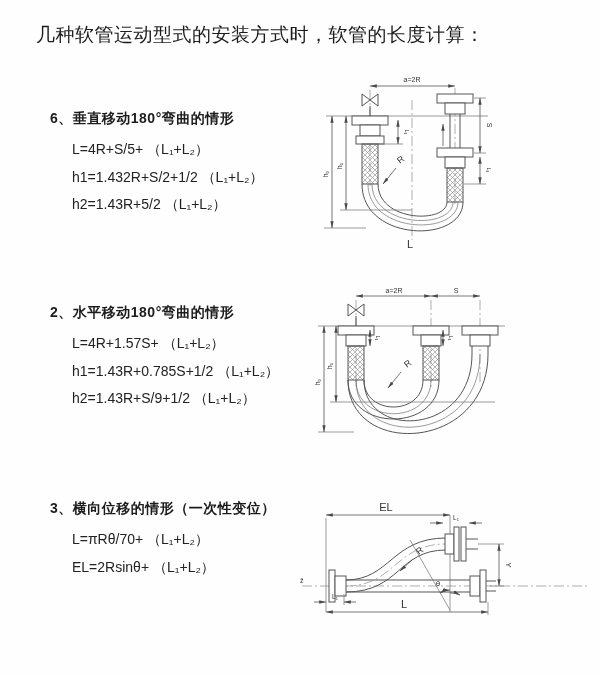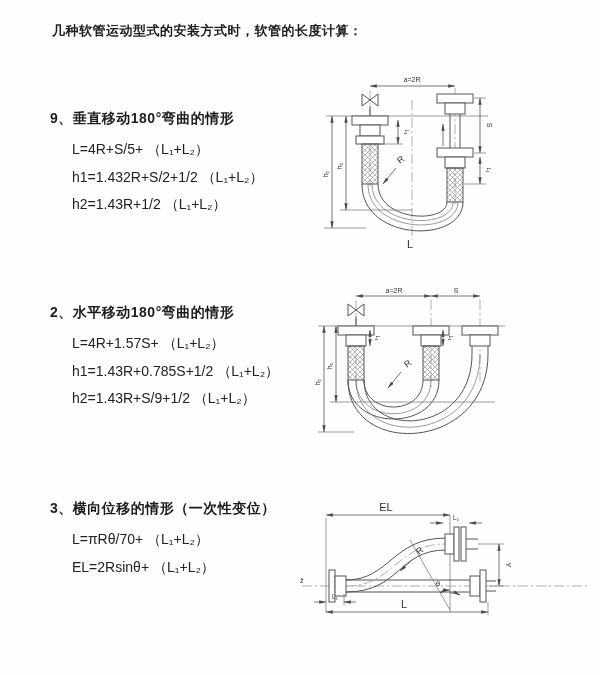--- a/index.html
+++ b/index.html
@@ -1,20 +1,20 @@
 <!DOCTYPE html>
 <html><head>
 <meta charset="utf-8">
 <style>
   html,body{margin:0;padding:0}
   body{
     width:600px;height:675px;position:relative;background:#fefefe;
     font-family:"Liberation Sans",sans-serif;color:#1c1c1c;overflow:hidden;
   }
-  .title{position:absolute;left:52px;top:22px;font-size:13px;font-weight:bold;letter-spacing:.5px}
+  .title{position:absolute;left:36px;top:22px;font-size:19px;font-weight:normal;letter-spacing:.5px}
   .sec{position:absolute;left:50px}
   #sec1{top:110px}#sec2{top:304px}#sec3{top:500px}
   .sec .h{font-size:14px;font-weight:bold;margin:0 0 8px 0;letter-spacing:.5px}
   .sec .f{font-size:14px;line-height:27.5px;padding-left:22px;white-space:pre;color:#222}
   svg.diag{position:absolute}
   #d1{left:310px;top:70px}
   #d2{left:310px;top:282px}
   #d3{left:298px;top:498px}
   svg text{font-family:"Liberation Sans",sans-serif;fill:#333}
   .ln{stroke:#555;stroke-width:1;fill:none}
@@ -37,24 +37,24 @@
     </marker>
     <pattern id="xh" width="5" height="5" patternUnits="userSpaceOnUse">
       <path d="M0,5 L5,0 M0,0 L5,5" stroke="#8a8a8a" stroke-width=".6"></path>
     </pattern>
   </defs>
 </svg>
 
 <div class="title">几种软管运动型式的安装方式时，软管的长度计算：</div>
 
 <div class="sec" id="sec1">
-  <div class="h">9、垂直移动180°弯曲的情形</div>
+  <div class="h">6、垂直移动180°弯曲的情形</div>
   <div class="f">L=4R+S/5+ （L₁+L₂）</div>
   <div class="f">h1=1.432R+S/2+1/2 （L₁+L₂）</div>
-  <div class="f">h2=1.43R+1/2 （L₁+L₂）</div>
+  <div class="f">h2=1.43R+5/2 （L₁+L₂）</div>
 </div>
 
 <svg id="d1" class="diag" width="290" height="195" viewBox="0 0 290 195">
 
   <path class="cl" d="M102,30 V170"></path>
   <path class="cl" d="M60,20 V116"></path>
   <path class="cl" d="M145,18 V134"></path>
   <path class="thin" d="M16,46 H178"></path>
 
   <path class="dim" d="M60,16 H145"></path>

